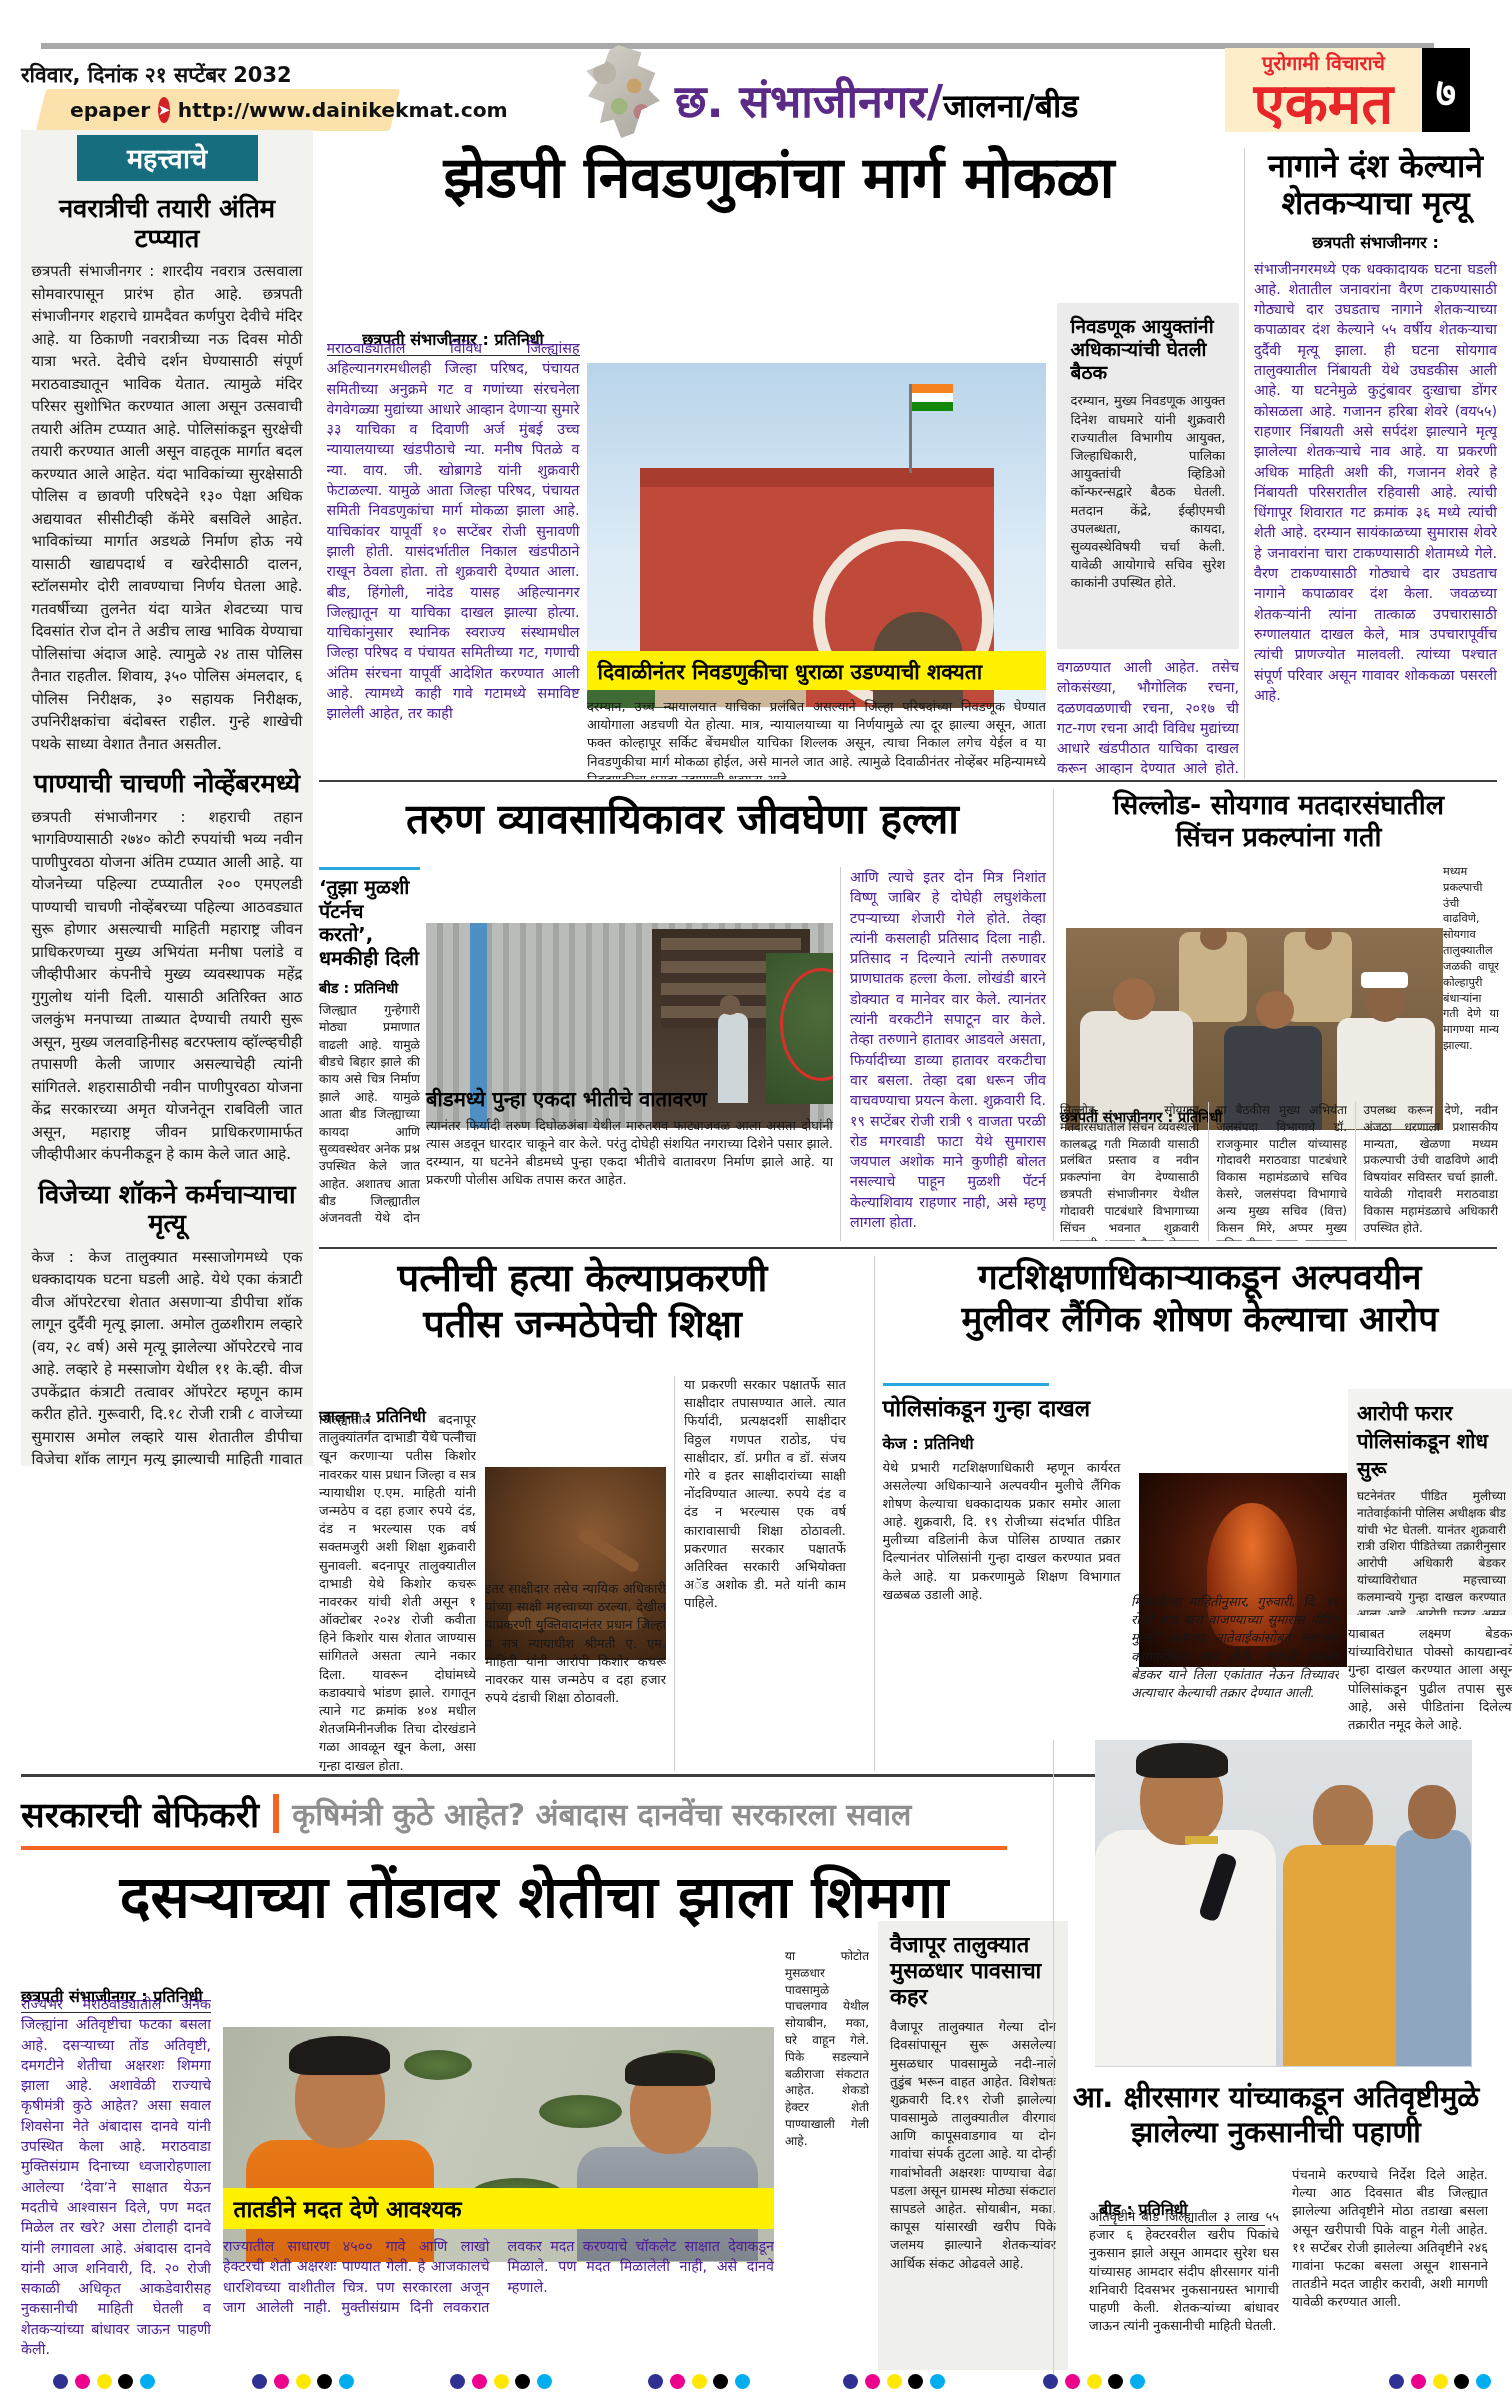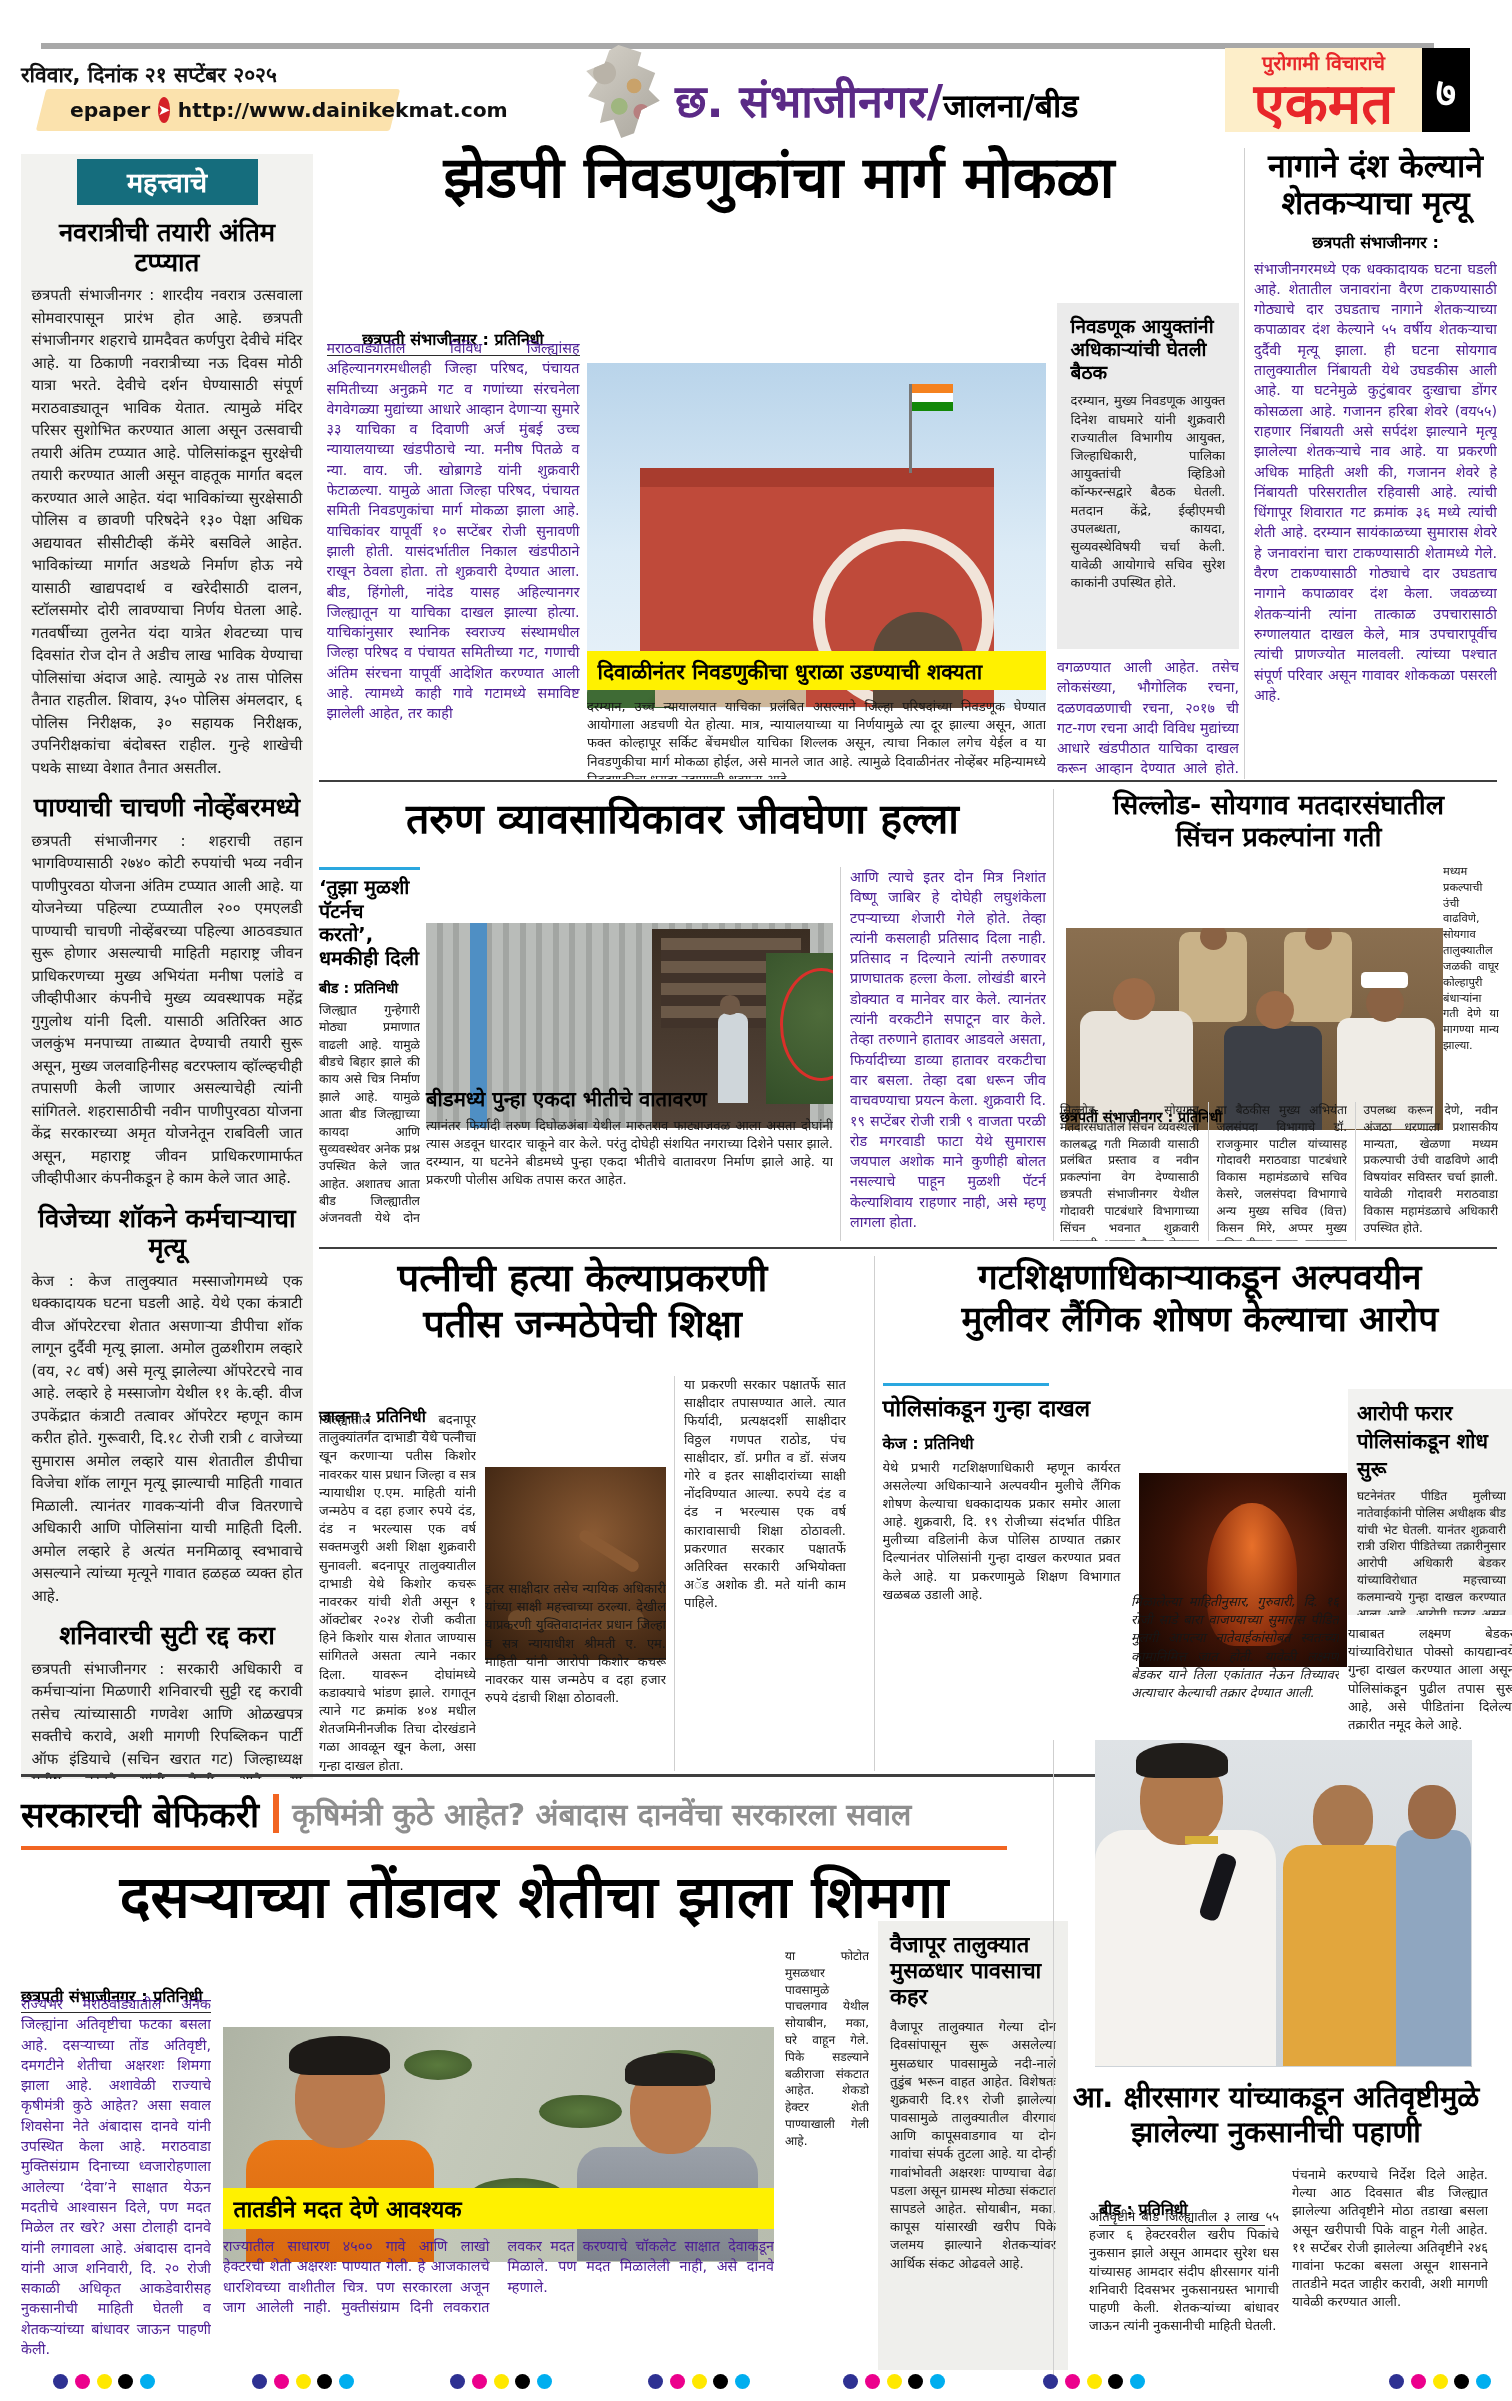--- a/index.html
+++ b/index.html
@@ -55,21 +55,21 @@
   .dot{width:15px;height:15px;border-radius:50%;display:inline-block;margin-right:6.8px;}
   .d1{background:#2e3192;} .d2{background:#ec008c;} .d3{background:#ffe800;} .d4{background:#000;} .d5{background:#00aeef;}
 </style>
 </head>
 <body>
 
 <div id="page">
 
   <div class="abs" id="top-gray" style="left:41px;top:43px;width:1393px;height:6px;"></div>
 
-  <div class="abs" id="date-line" style="left:21px;top:60px;width:392px;">रविवार, दिनांक २१ सप्टेंबर २०२५</div>
+  <div class="abs" id="date-line" style="left:21px;top:60px;width:392px;">रविवार, दिनांक २१ सप्टेंबर 2032</div>
 
   <div class="abs" id="epaper-ribbon" style="left:41px;top:89px;width:354px;height:42px;">
     <div id="epaper-inner">
       <span id="epaper-label">epaper</span>
       <span class="epaper-ic">➤</span>
       <span id="epaper-url">http://www.dainikekmat.com</span>
     </div>
   </div>
 
   <div class="abs" id="map-graphic" style="left:577px;top:45px;width:92px;height:93px;"></div>
@@ -78,21 +78,21 @@
     <span id="edition-main">छ. संभाजीनगर/</span><span id="edition-sub">जालना/बीड</span>
   </div>
 
   <div class="abs" id="brand-box" style="left:1225px;top:48px;width:197px;height:84px;">
     <div id="brand-tagline">पुरोगामी विचाराचे</div>
     <div id="brand-name">एकमत</div>
   </div>
 
   <div class="abs" id="pageno-box" style="left:1422px;top:48px;width:48px;height:84px;">७</div>
 
-  <div class="abs" id="sidebar" style="left:21px;top:154px;width:292px;height:1625px;">
+  <div class="abs" id="sidebar" style="left:21px;top:130px;width:292px;height:1336px;">
     <div id="sidebar-title">महत्त्वाचे</div>
 
     <div>
       <div class="sb-head">नवरात्रीची तयारी अंतिम टप्प्यात</div>
       <div class="sb-body">छत्रपती संभाजीनगर : शारदीय नवरात्र उत्सवाला सोमवारपासून प्रारंभ होत आहे. छत्रपती संभाजीनगर शहराचे ग्रामदैवत कर्णपुरा देवीचे मंदिर आहे. या ठिकाणी नवरात्रीच्या नऊ दिवस मोठी यात्रा भरते. देवीचे दर्शन घेण्यासाठी संपूर्ण मराठवाड्यातून भाविक येतात. त्यामुळे मंदिर परिसर सुशोभित करण्यात आला असून उत्सवाची तयारी अंतिम टप्प्यात आहे. पोलिसांकडून सुरक्षेची तयारी करण्यात आली असून वाहतूक मार्गात बदल करण्यात आले आहेत. यंदा भाविकांच्या सुरक्षेसाठी पोलिस व छावणी परिषदेने १३० पेक्षा अधिक अद्ययावत सीसीटीव्ही कॅमेरे बसविले आहेत. भाविकांच्या मार्गात अडथळे निर्माण होऊ नये यासाठी खाद्यपदार्थ व खरेदीसाठी दालन, स्टॉलसमोर दोरी लावण्याचा निर्णय घेतला आहे. गतवर्षीच्या तुलनेत यंदा यात्रेत शेवटच्या पाच दिवसांत रोज दोन ते अडीच लाख भाविक येण्याचा पोलिसांचा अंदाज आहे. त्यामुळे २४ तास पोलिस तैनात राहतील. शिवाय, ३५० पोलिस अंमलदार, ६ पोलिस निरीक्षक, ३० सहायक निरीक्षक, उपनिरीक्षकांचा बंदोबस्त राहील. गुन्हे शाखेची पथके साध्या वेशात तैनात असतील.</div>
     </div>
     <div>
       <div class="sb-head">पाण्याची चाचणी नोव्हेंबरमध्ये</div>
       <div class="sb-body">छत्रपती संभाजीनगर : शहराची तहान भागविण्यासाठी २७४० कोटी रुपयांची भव्य नवीन पाणीपुरवठा योजना अंतिम टप्प्यात आली आहे. या योजनेच्या पहिल्या टप्प्यातील २०० एमएलडी पाण्याची चाचणी नोव्हेंबरच्या पहिल्या आठवड्यात सुरू होणार असल्याची माहिती महाराष्ट्र जीवन प्राधिकरणच्या मुख्य अभियंता मनीषा पलांडे व जीव्हीपीआर कंपनीचे मुख्य व्यवस्थापक महेंद्र गुगुलोथ यांनी दिली. यासाठी अतिरिक्त आठ जलकुंभ मनपाच्या ताब्यात देण्याची तयारी सुरू असून, मुख्य जलवाहिनीसह बटरफ्लाय व्हॉल्व्हचीही तपासणी केली जाणार असल्याचेही त्यांनी सांगितले. शहरासाठीची नवीन पाणीपुरवठा योजना केंद्र सरकारच्या अमृत योजनेतून राबविली जात असून, महाराष्ट्र जीवन प्राधिकरणामार्फत जीव्हीपीआर कंपनीकडून हे काम केले जात आहे.</div>
     </div>

